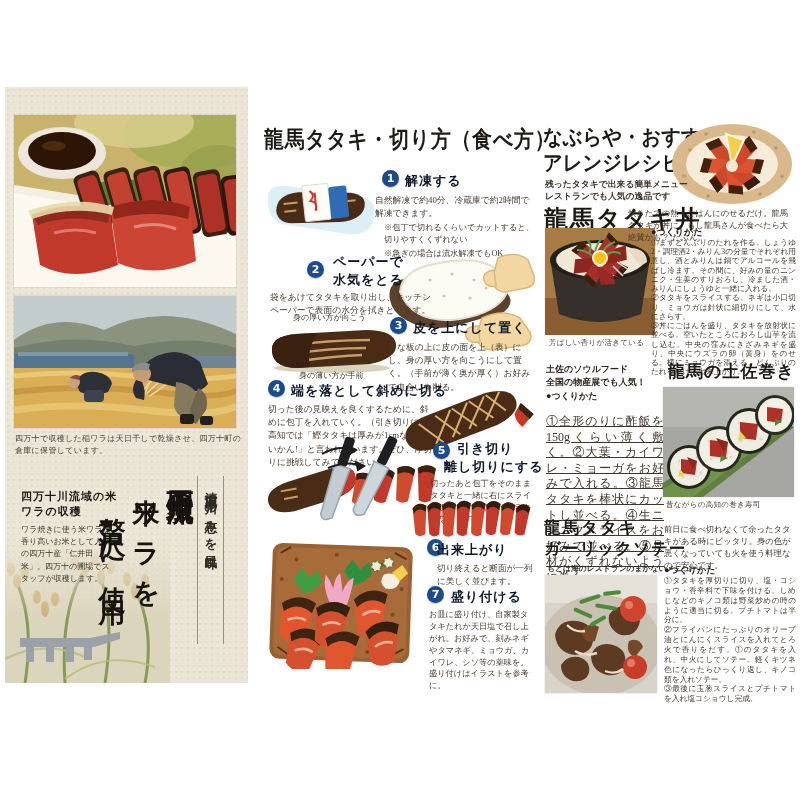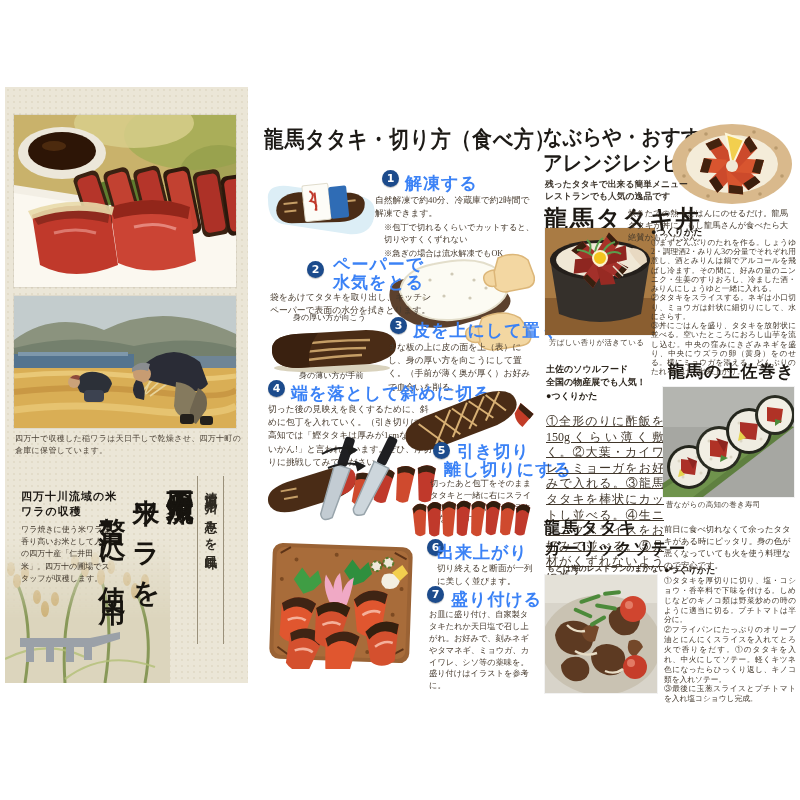--- a/index.html
+++ b/index.html
@@ -8,21 +8,21 @@
           font-family:"Liberation Serif", serif; color:#3c332a; }
   .abs { position:absolute; }
   .hand { font-family:"DejaVu Sans", sans-serif; font-weight:bold; color:#1d1a16; }
   .serifb { font-family:"Liberation Serif", serif; font-weight:bold; color:#1c1813; }
   .body-txt { font-size:8.8px; line-height:1.5; color:#45392c; }
   .small-cap { font-size:7.5px; color:#4a4136; letter-spacing:0.3px; }
   .num-badge { width:17px; height:17px; border-radius:50%; background:#1c4b8c; color:#fff;
                display:flex; align-items:center; justify-content:center;
                font-family:"DejaVu Sans",sans-serif; font-weight:bold; font-size:11px;
                box-shadow:0 1px 1px rgba(0,0,0,0.25); }
-  .step-h { font-size:17px; font-weight:bold; color:#3b82f6; letter-spacing:1px;
+  .step-h { font-size:13px; font-weight:bold; color:#0f172a; letter-spacing:1px;
             font-family:"Liberation Serif", serif; }
   .left-panel { left:5px; top:87px; width:243px; height:596px; background:#ebe6d7;
                 background-image:radial-gradient(rgba(210,200,175,0.35) 1px, transparent 1px);
                 background-size:6px 6px; }
   .photo { box-shadow:0 0 0 1px rgba(0,0,0,0.05); overflow:hidden; }
   .vcol { writing-mode:vertical-rl; text-orientation:upright; font-family:"DejaVu Sans",sans-serif;
           font-weight:bold; color:#17140f; }
   .vsub { writing-mode:vertical-rl; text-orientation:upright; font-size:12.5px; color:#2e2a22;
           border-left:1px solid #9a907a; border-right:1px solid #9a907a; padding:6px 4px;
           letter-spacing:2px; font-weight:bold; }

